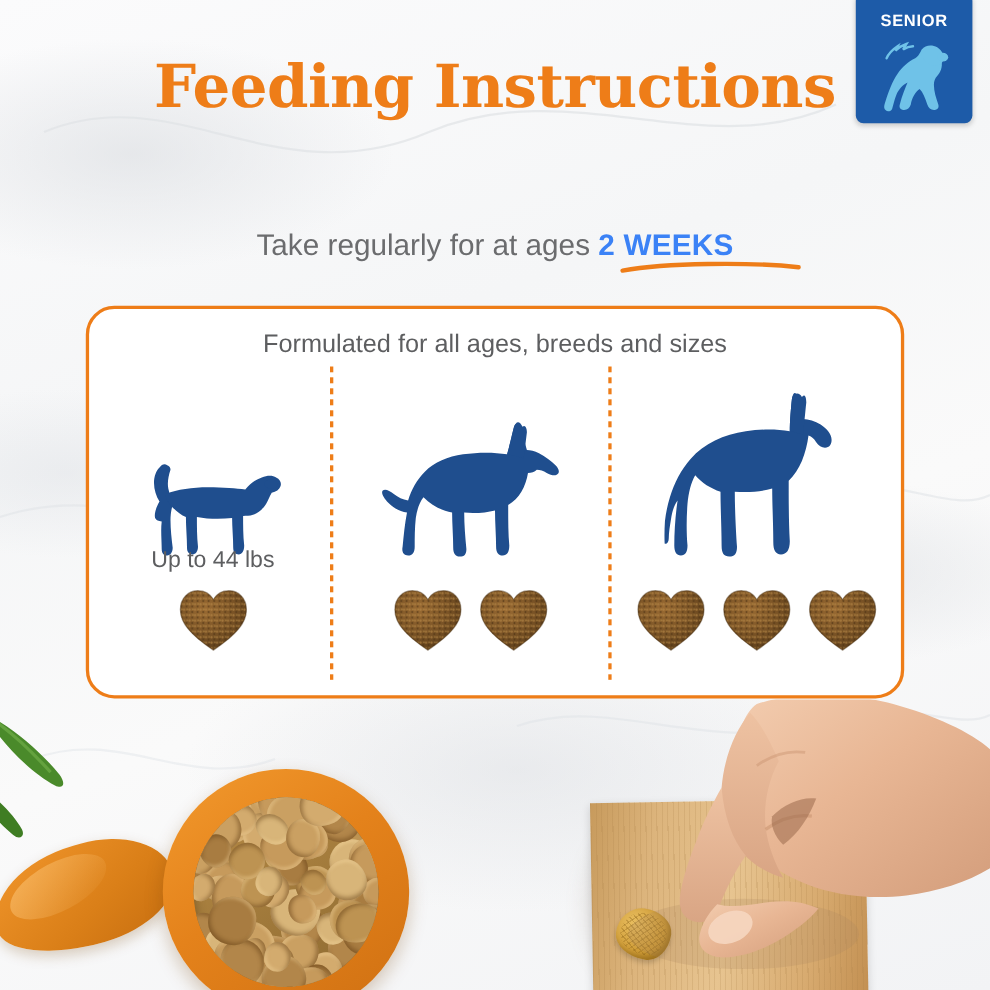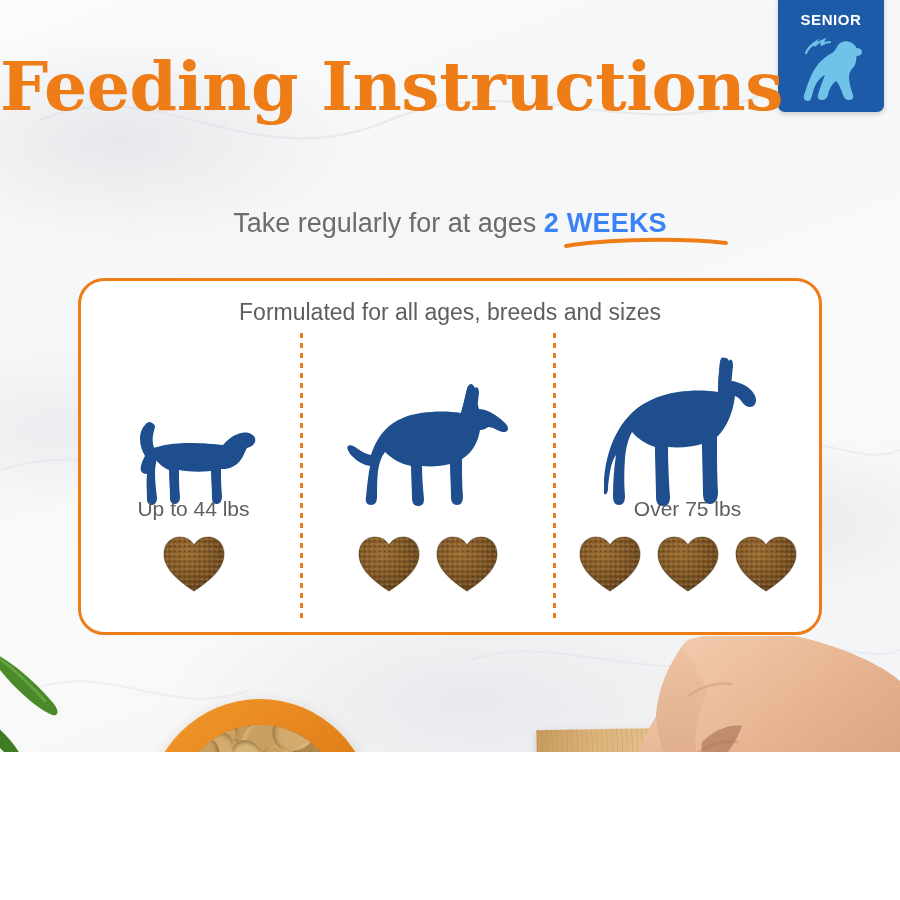--- a/index.html
+++ b/index.html
@@ -2,21 +2,21 @@
 <html><head>
 <meta charset="utf-8">
 <style>
   html,body{margin:0;padding:0;}
   body{
     width:900px;height:900px;overflow:hidden;
     font-family:"Liberation Sans", sans-serif;
     background:#ffffff;
     position:relative;
   }
-  #root{position:relative;width:900px;height:752px;overflow:hidden;background:#fdfdfd;}
+  #root{position:relative;width:900px;height:900px;overflow:hidden;background:#fdfdfd;}
 
   
   .marble{position:absolute;inset:0;
     background:
       radial-gradient(ellipse 340px 150px at 120px 140px, rgba(215,218,222,.55), rgba(215,218,222,0) 70%),
       radial-gradient(ellipse 300px 120px at 760px 520px, rgba(210,214,219,.45), rgba(210,214,219,0) 70%),
       radial-gradient(ellipse 420px 180px at 470px 700px, rgba(205,209,215,.35), rgba(205,209,215,0) 72%),
       radial-gradient(ellipse 250px 110px at 60px 430px, rgba(218,221,226,.40), rgba(218,221,226,0) 70%),
       linear-gradient(160deg,#fbfbfc 0%,#f5f6f7 35%,#fafafa 60%,#f2f3f5 100%);
   }
@@ -31,22 +31,22 @@
     padding-top:18px;box-sizing:border-box;
   }
   .badge-label{
     color:#ffffff;font-size:15px;font-weight:bold;letter-spacing:.6px;
     font-family:"Liberation Sans", sans-serif;line-height:1;
   }
   .badge-dog{margin-top:2px;}
 
   
   .title{
-    position:absolute;left:0;right:0;top:46px;
-    color:#ee7d18;font-size:68px;font-weight:bold;
+    position:absolute;left:0;right:0;top:46px;text-align:center;
+    color:#ee7d18;font-size:54px;font-weight:bold;
     font-family:"DejaVu Serif", serif;letter-spacing:-.5px;
     white-space:nowrap;
   }
   .subtitle{
     position:absolute;left:0;right:0;top:155px;text-align:center;
     color:#58585a;font-size:38px;font-weight:bold;letter-spacing:.2px;
   }
   .tagline-wrap{
     position:absolute;left:0;right:0;top:208px;text-align:center;
     font-size:27px;color:#6b6c6e;white-space:nowrap;
@@ -285,21 +285,20 @@
             C20,116 20,130 21,141 C21,147 19,150 15,150
             C11,150 9,147 9,141 C9,128 10,113 12,100
             C9,104 7,110 6,117 C5,123 4,129 4,134 C4,138 2,140 0,139
             C-1,125 1,110 5,97 C9,84 15,72 24,62
             C36,48 54,40 74,37 C88,35 102,35 114,37
             C114,28 115,16 116,7 C117,2 119,1 120,4 Z"></path>
           <path fill="#1f4e8e" d="M116,7 C115,16 114,28 114,37 C119,38 123,39 126,40
             C127,32 128,20 129,11 C129,5 127,3 125,6 C123,1 117,2 116,7 Z"></path>
         </svg>
       </div>
-      <div class="col-label">Over 75 lbs</div>
       <div class="treat-row">
         <svg width="66" height="62" viewBox="0 0 66 62">
           <path d="M33,58 C12,44 3,33 3,21 C3,11 10,4 19,4 C25,4 30,7 33,12 C36,7 41,4 47,4 C56,4 63,11 63,21 C63,33 54,44 33,58 Z" fill="url(#tg1)"></path>
           <path d="M33,58 C12,44 3,33 3,21 C3,11 10,4 19,4 C25,4 30,7 33,12 C36,7 41,4 47,4 C56,4 63,11 63,21 C63,33 54,44 33,58 Z" fill="url(#tx1)" opacity=".9"></path>
           <path d="M33,58 C12,44 3,33 3,21 C3,11 10,4 19,4 C25,4 30,7 33,12 C36,7 41,4 47,4 C56,4 63,11 63,21 C63,33 54,44 33,58 Z" fill="none" stroke="#4a3113" stroke-width="1.2" opacity=".45"></path>
         </svg>
         <svg width="66" height="62" viewBox="0 0 66 62">
           <path d="M33,58 C12,44 3,33 3,21 C3,11 10,4 19,4 C25,4 30,7 33,12 C36,7 41,4 47,4 C56,4 63,11 63,21 C63,33 54,44 33,58 Z" fill="url(#tg1)"></path>
           <path d="M33,58 C12,44 3,33 3,21 C3,11 10,4 19,4 C25,4 30,7 33,12 C36,7 41,4 47,4 C56,4 63,11 63,21 C63,33 54,44 33,58 Z" fill="url(#tx1)" opacity=".9"></path>
           <path d="M33,58 C12,44 3,33 3,21 C3,11 10,4 19,4 C25,4 30,7 33,12 C36,7 41,4 47,4 C56,4 63,11 63,21 C63,33 54,44 33,58 Z" fill="none" stroke="#4a3113" stroke-width="1.2" opacity=".45"></path>

